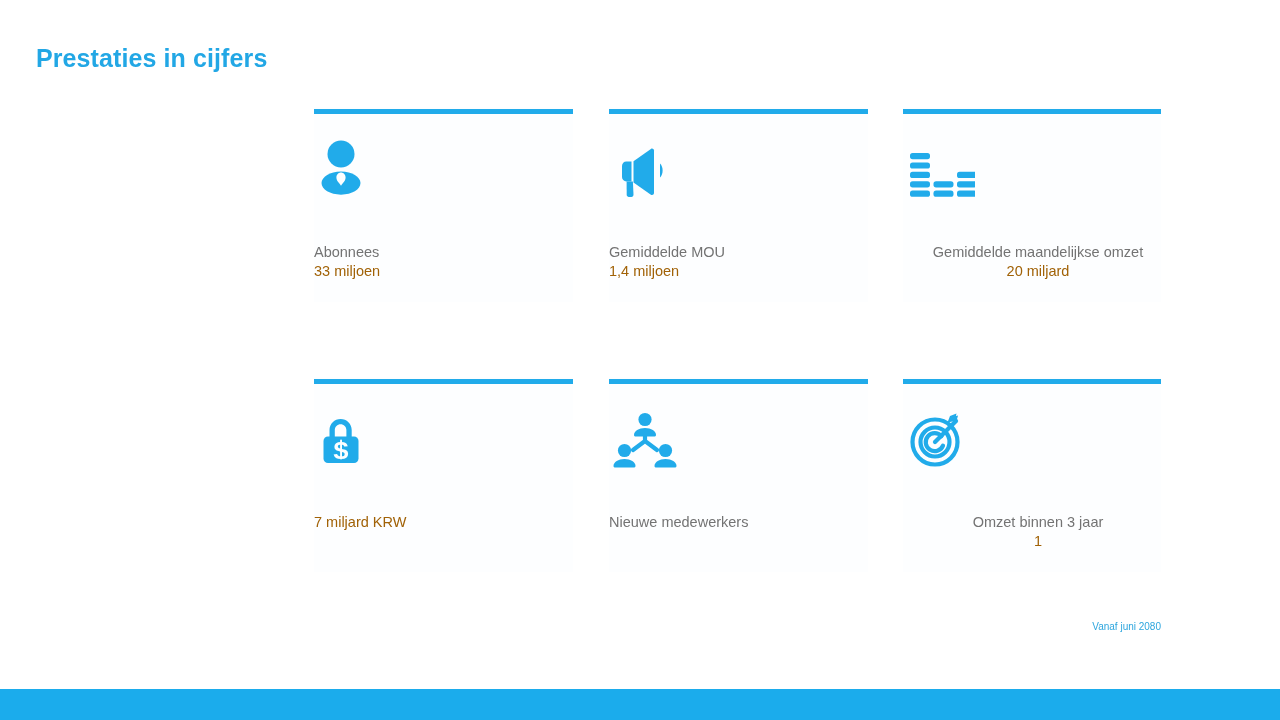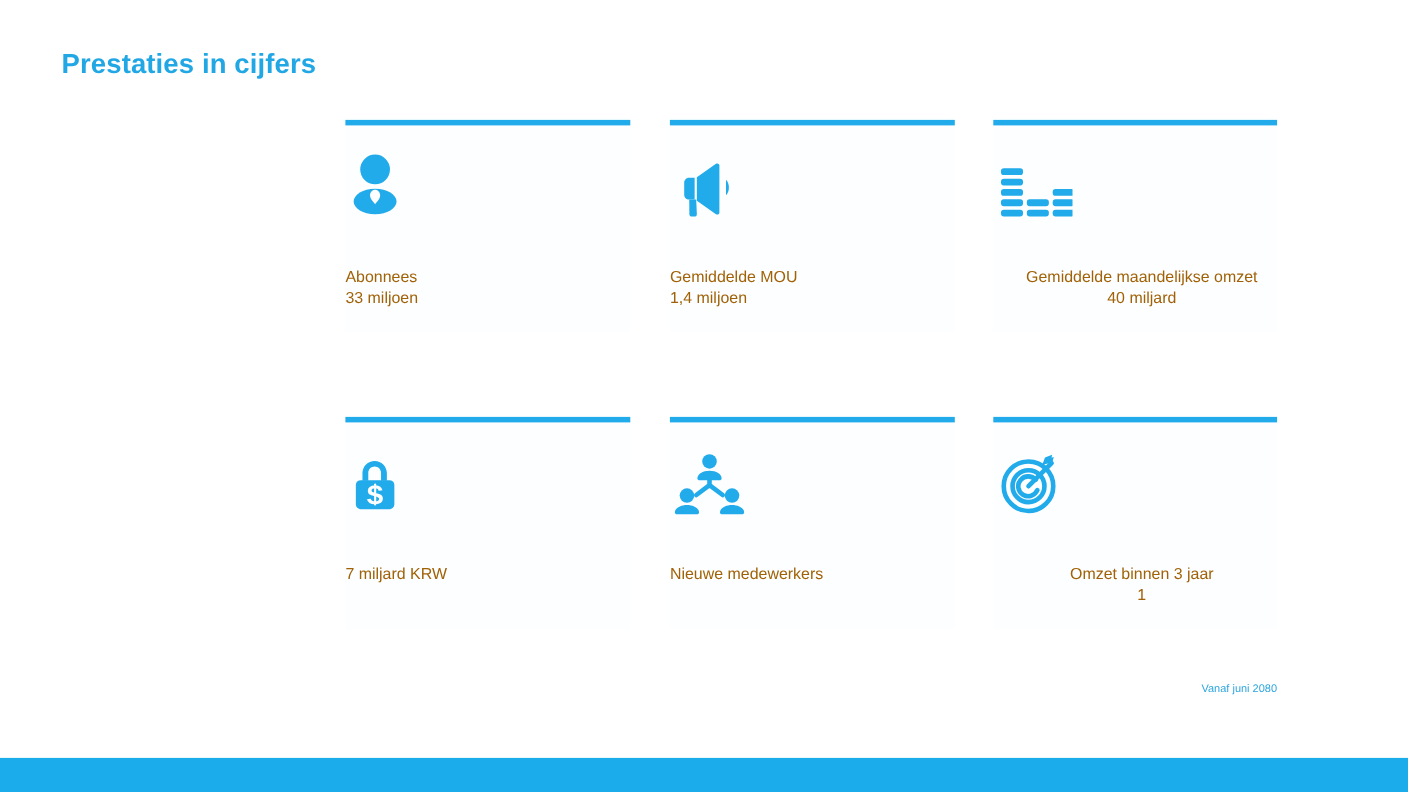--- a/index.html
+++ b/index.html
@@ -14,21 +14,21 @@
     font-family: "Liberation Sans", sans-serif;
     position: relative;
   }
   .slide {
     position: absolute;
     inset: 0;
     background: #ffffff;
   }
   .slide-title {
     position: absolute;
-    left: 56px;
+    left: 36px;
     top: 44px;
     font-size: 25px;
     font-weight: bold;
     color: #22A7E5;
     letter-spacing: 0.1px;
     white-space: nowrap;
   }
   .grid {
     position: absolute;
     left: 314px;
@@ -69,21 +69,21 @@
   .card-icon svg { display: block; }
 
   .card-text {
     position: absolute;
     left: 0px;
     top: 136px;
     width: 270px;
   }
   .card-label {
     font-size: 14.5px;
-    color: #a16207;
+    color: #737373;
     line-height: 19px;
     white-space: nowrap;
   }
   .card-value {
     font-size: 14.5px;
     color: #a16207;
     line-height: 19px;
     white-space: nowrap;
   }
 
@@ -155,21 +155,21 @@
           <rect x="7" y="55.6" width="20" height="6.2" rx="2.6" fill="#21ABEA"></rect>
           <rect x="30.5" y="46.2" width="20" height="6.2" rx="2.6" fill="#21ABEA"></rect>
           <rect x="30.5" y="55.6" width="20" height="6.2" rx="2.6" fill="#21ABEA"></rect>
           <rect x="54" y="36.8" width="20" height="6.2" rx="2.6" fill="#21ABEA"></rect>
           <rect x="54" y="46.2" width="20" height="6.2" rx="2.6" fill="#21ABEA"></rect>
           <rect x="54" y="55.6" width="20" height="6.2" rx="2.6" fill="#21ABEA"></rect>
         </svg>
       </div>
       <div class="card-text">
         <div class="card-label">Gemiddelde maandelijkse omzet</div>
-        <div class="card-value">40 miljard</div>
+        <div class="card-value">20 miljard</div>
       </div>
     </div>
 
     <div class="stat-card col0 row1">
       <div class="card-rule"></div>
       <div class="card-icon">
         <svg width="72" height="72" viewBox="0 0 72 72" fill="none">
           <path d="M15.5 32V25c0-6.1 5-11 11.1-11s11.1 4.9 11.1 11v7h-5.3v-7c0-3.2-2.6-5.8-5.8-5.8s-5.8 2.6-5.8 5.8v7h-5.3z" fill="#21ABEA"></path>
           <rect x="9.5" y="31.5" width="35" height="26.5" rx="4.5" fill="#21ABEA"></rect>
           <text x="27" y="53.5" font-family="'Liberation Sans', sans-serif" font-size="24" font-weight="bold" fill="#FDFEFF" text-anchor="middle">S</text>

